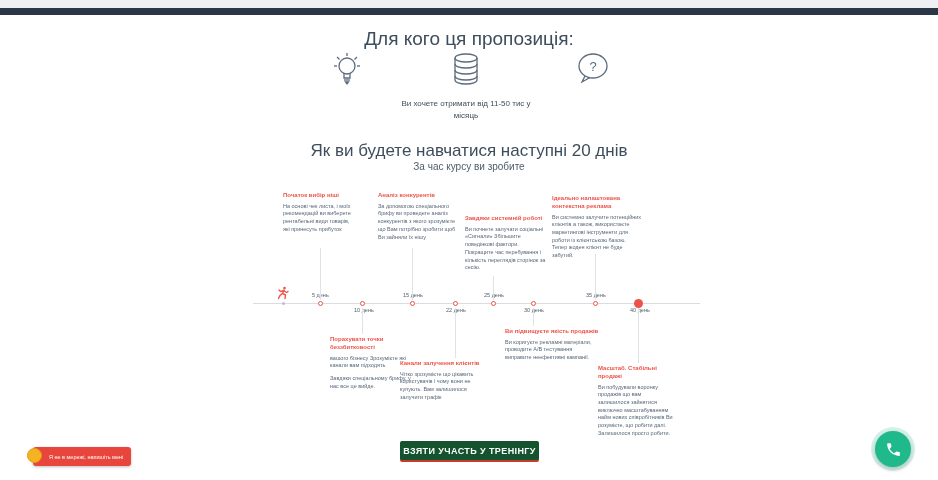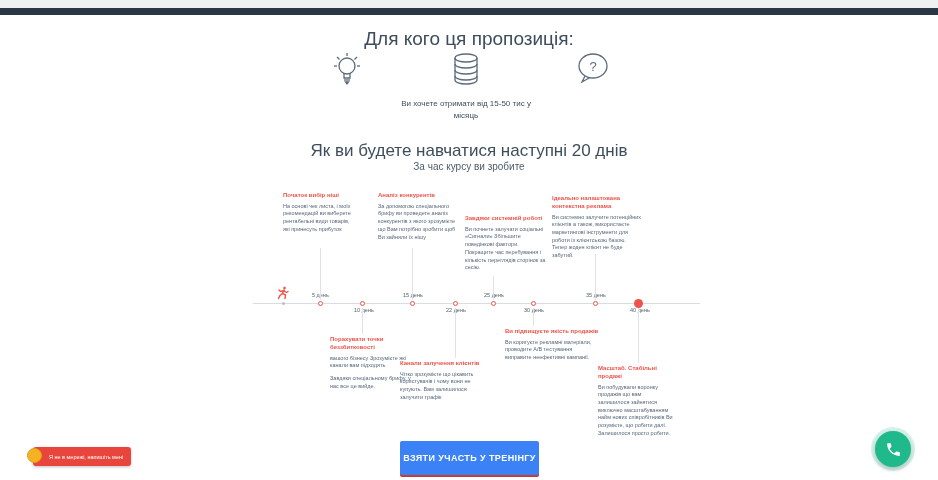--- a/index.html
+++ b/index.html
@@ -37,22 +37,22 @@
   .day { position:absolute; font-size:5.5px; color:#55606c; white-space:nowrap; }
   .day-above { top:284px; } .day-below { top:299px; }
   .connector { position:absolute; width:1px; background:#dfe3e7; }
   .tl-block { position:absolute; }
   .tl-title { font-size:6px; font-weight:bold; color:#ed5348; line-height:1.3; margin-bottom:3px; }
   .tl-body { font-size:5.5px; color:#56677a; line-height:1.4; }
   .tl-body + .tl-body { margin-top:5px; }
 
   
   .cta-button {
-    position:absolute; left:400px; top:433px; width:139px; height:34px;
-    background:#3b82f6; border:none; border-radius:2px; color:#ffffff;
+    position:absolute; left:400px; top:433px; width:139px; height:19px;
+    background:#14532d; border:none; border-radius:2px; color:#ffffff;
     font-family:"Liberation Sans",sans-serif; font-size:9px; font-weight:bold;
     letter-spacing:.4px; cursor:pointer; box-shadow:0 2px 0 #c63d2f;
   }
 
   
   .chat-badge {
     position:absolute; left:33px; top:439px; height:19px; padding:0 8px 0 16px;
     background:#e8453c; border-radius:3px; display:flex; align-items:center; cursor:pointer;
     box-shadow:0 1px 3px rgba(0,0,0,.25);
   }
@@ -97,21 +97,21 @@
   <div class="offer-item" id="offer-2">
     <div class="icon-wrap">
       <svg width="40" height="38" viewBox="0 0 40 38">
         <ellipse cx="20" cy="7" rx="11" ry="4"></ellipse>
         <path d="M9 7 L9 29 C9 31.2 13.9 33 20 33 C26.1 33 31 31.2 31 29 L31 7"></path>
         <path d="M9 13 C9 15.2 13.9 17 20 17 C26.1 17 31 15.2 31 13"></path>
         <path d="M9 19 C9 21.2 13.9 23 20 23 C26.1 23 31 21.2 31 19"></path>
         <path d="M9 25 C9 27.2 13.9 29 20 29 C26.1 29 31 27.2 31 25"></path>
       </svg>
     </div>
-    <div class="offer-label">Ви хочете отримати від 15-50 тис у місяць</div>
+    <div class="offer-label">Ви хочете отримати від 11-50 тис у місяць</div>
   </div>
 
   <div class="offer-item" id="offer-3">
     <div class="icon-wrap">
       <svg width="40" height="38" viewBox="0 0 40 38">
         <ellipse cx="20" cy="15" rx="14" ry="12"></ellipse>
         <path d="M12 25 L9 31 L17 26.5"></path>
         <text x="20" y="20" text-anchor="middle" font-size="13" fill="#5b6b7c" stroke="none" font-family="Liberation Sans, sans-serif">?</text>
       </svg>
     </div>

